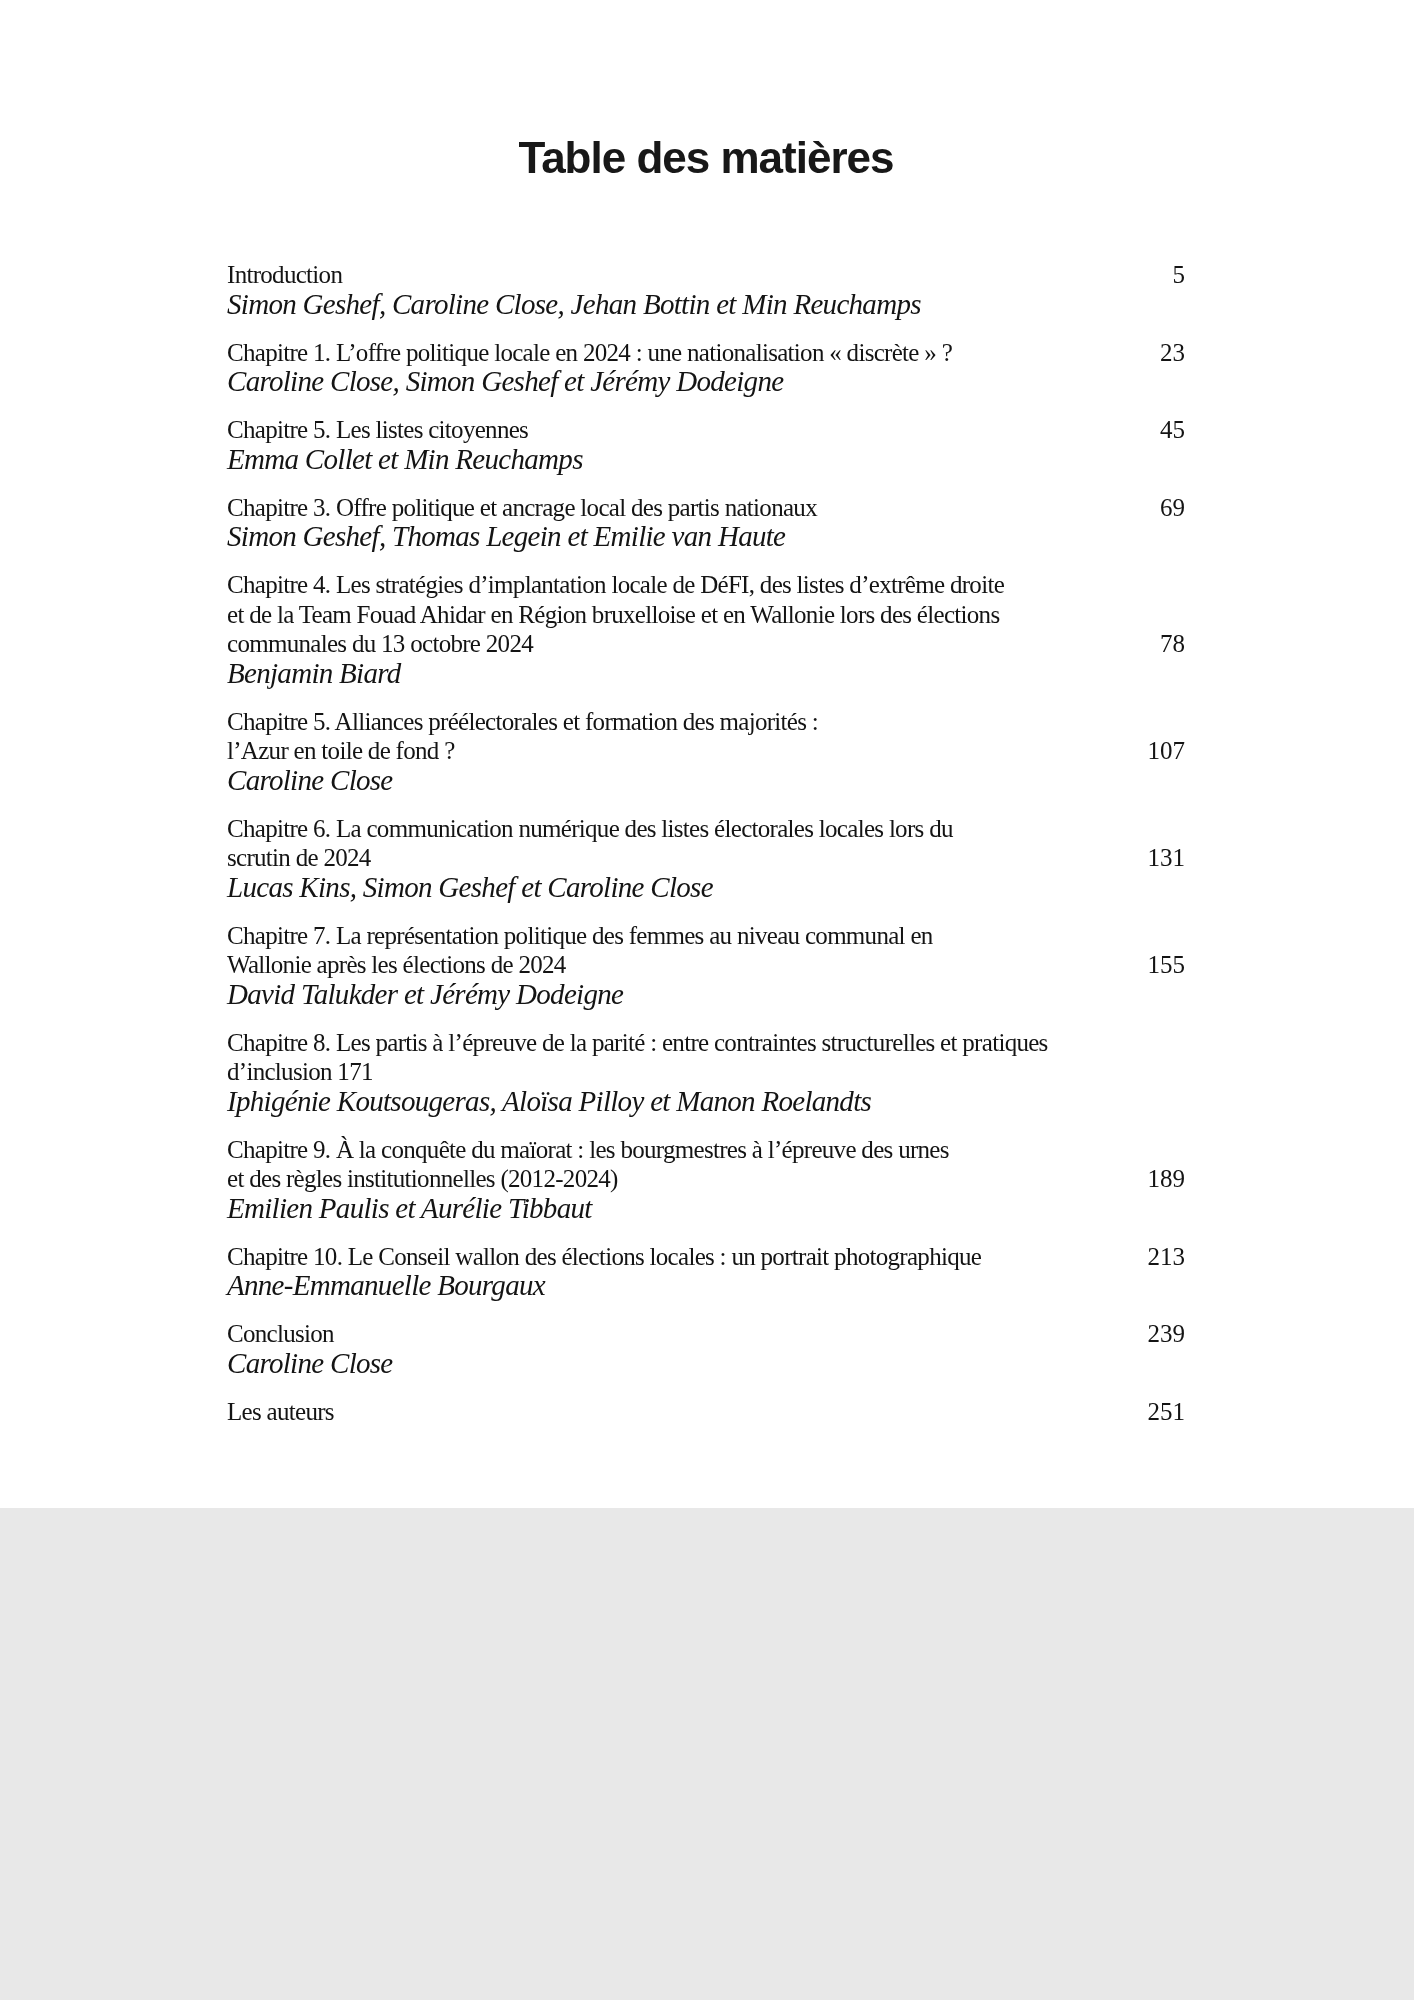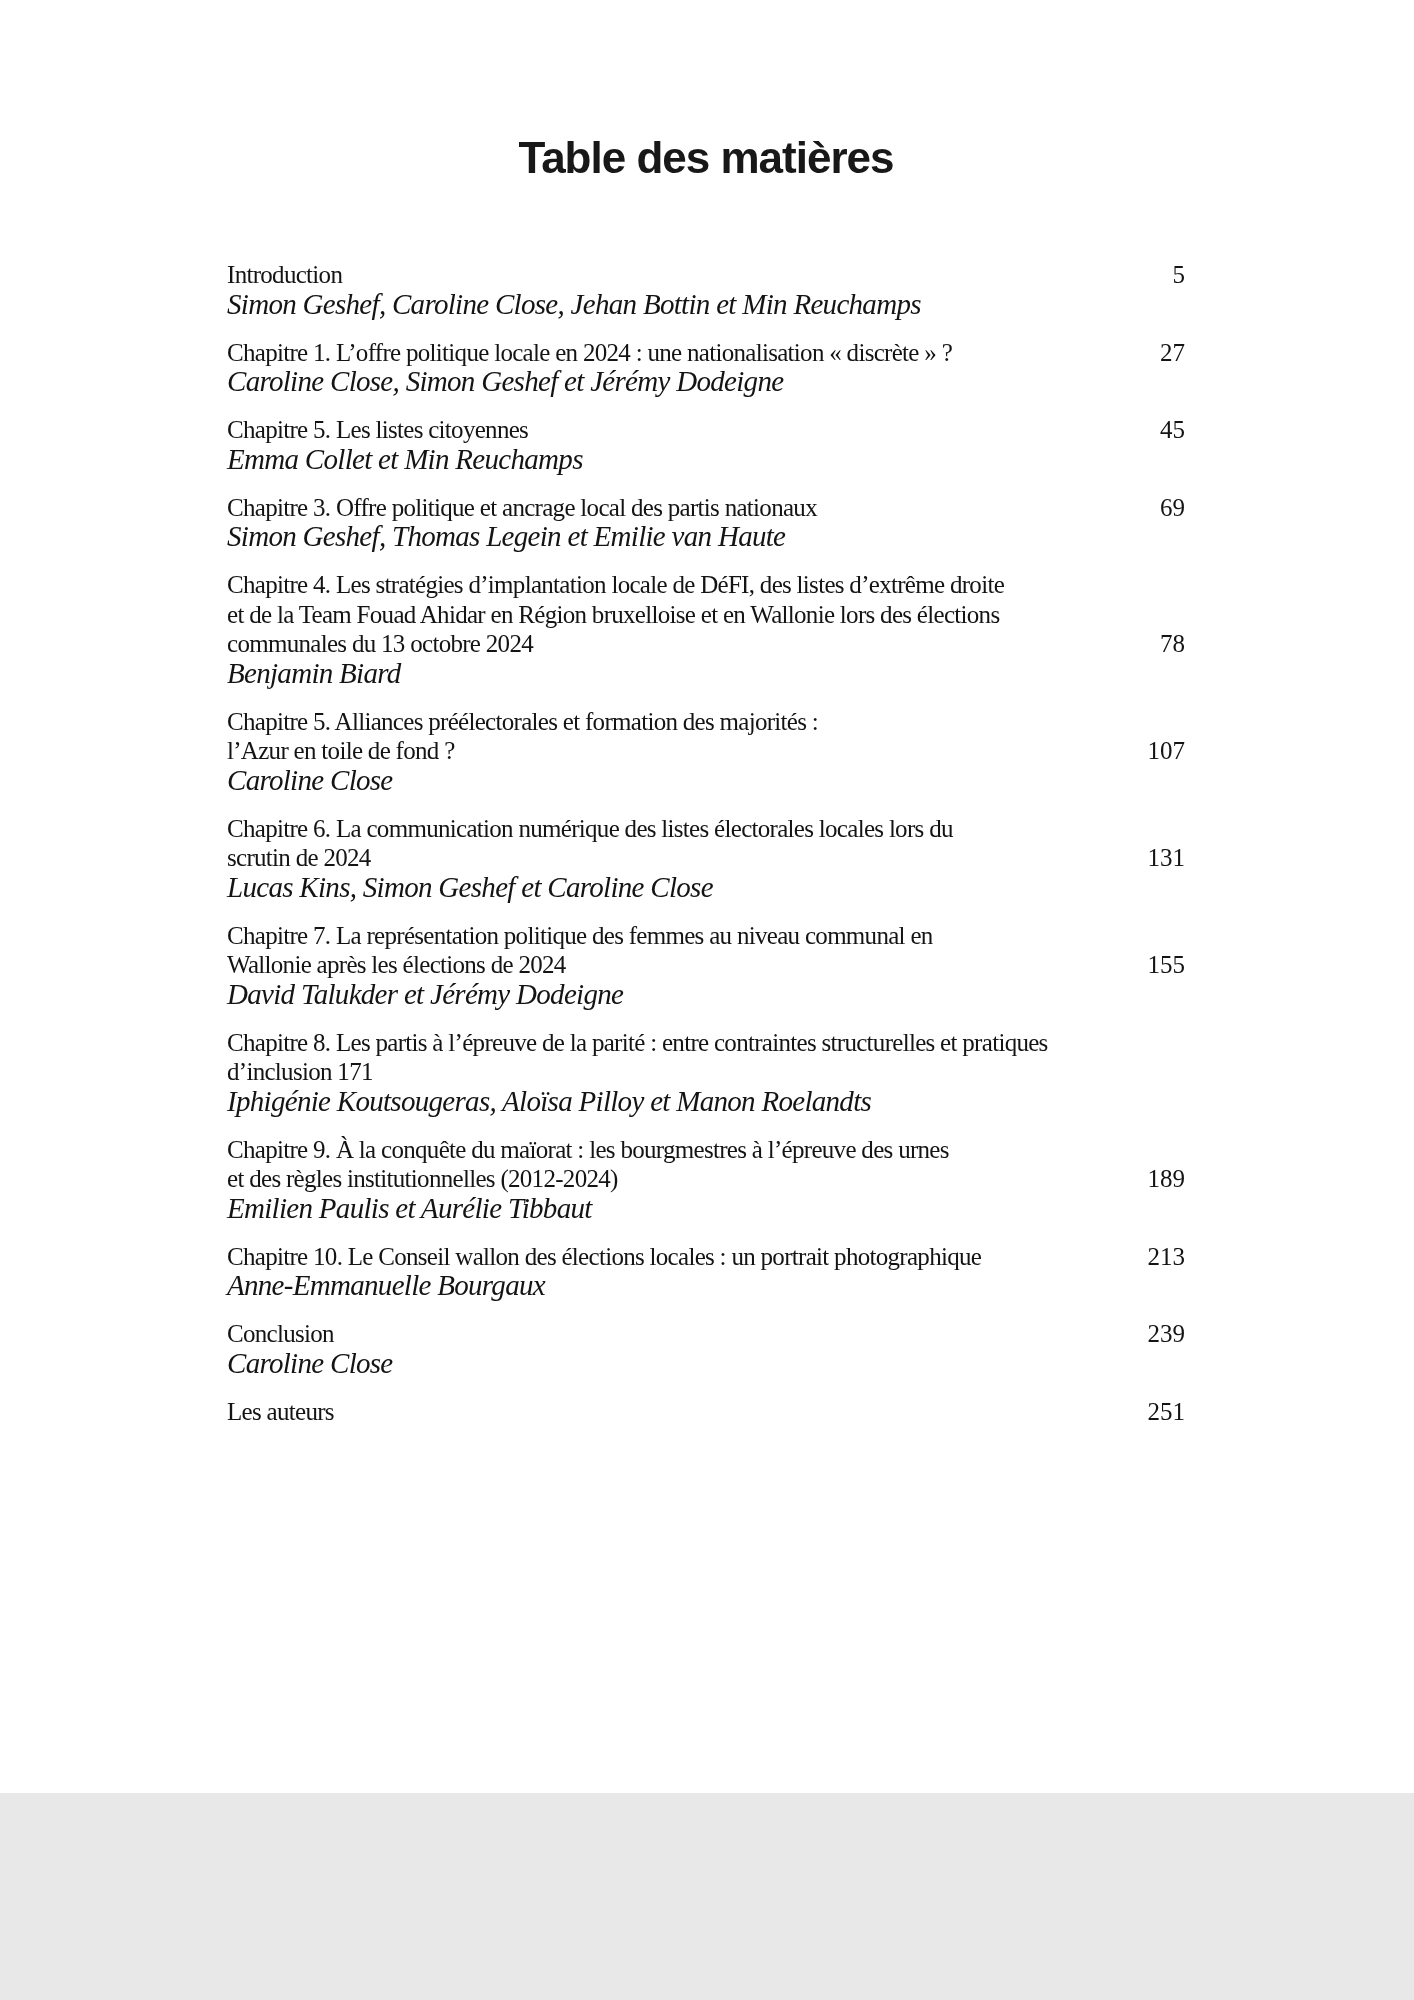--- a/index.html
+++ b/index.html
@@ -3,21 +3,21 @@
 <meta charset="utf-8">
 <style>
   html, body {
     margin: 0;
     padding: 0;
     background: #e8e8e8;
   }
   .page {
     position: relative;
     width: 1414px;
-    height: 1793px;
+    height: 1508px;
     margin: 0 auto;
     background: #ffffff;
     color: #141414;
     font-family: "Liberation Serif", serif;
     overflow: hidden;
   }
   .content {
     position: absolute;
     left: 227px;
     width: 958px;
@@ -83,21 +83,21 @@
         <div class="toc-entry">
           <div class="toc-line">
     <span class="line-text">Introduction</span>
   <span class="page-num">5</span>
           </div>
           <div class="toc-authors">Simon Geshef, Caroline Close, Jehan Bottin et Min Reuchamps</div>
         </div>
         <div class="toc-entry">
           <div class="toc-line">
     <span class="line-text">Chapitre 1. L’offre politique locale en 2024 : une nationalisation « discrète » ?</span>
-  <span class="page-num">27</span>
+  <span class="page-num">23</span>
           </div>
           <div class="toc-authors">Caroline Close, Simon Geshef et Jérémy Dodeigne</div>
         </div>
         <div class="toc-entry">
           <div class="toc-line">
     <span class="line-text">Chapitre 5. Les listes citoyennes</span>
   <span class="page-num">45</span>
           </div>
           <div class="toc-authors">Emma Collet et Min Reuchamps</div>
         </div>

